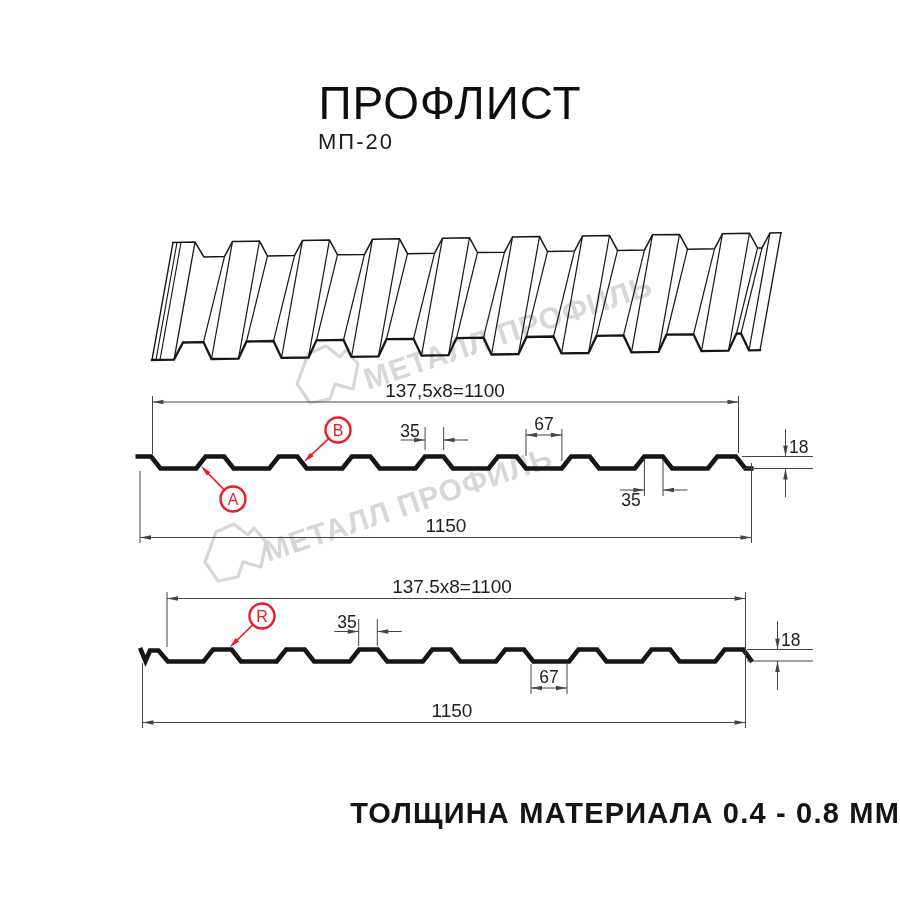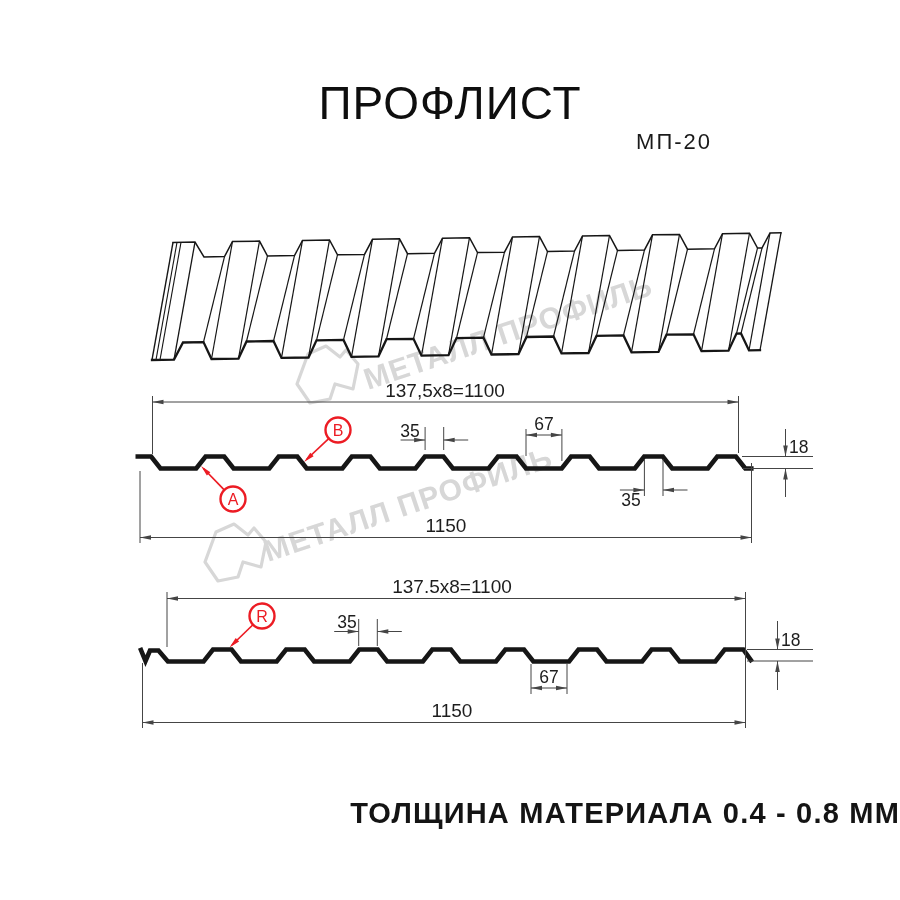--- a/index.html
+++ b/index.html
@@ -1,20 +1,20 @@
 <!DOCTYPE html>
 <html style="--red: #ec1c24; --wm: #d7d7d7;"><head>
 <meta charset="utf-8">
 <style>
   html,body{margin:0;padding:0;background:#fff;}
   .page{position:relative;width:900px;height:900px;background:#fff;overflow:hidden;
         font-family:"Liberation Sans",sans-serif;}
   .title{position:absolute;top:76px;left:0;width:900px;text-align:center;
          font-size:46px;font-weight:normal;letter-spacing:1px;color:#0e0e0e;}
-  .subtitle{position:absolute;top:129px;left:0;width:712px;text-align:right;
+  .subtitle{position:absolute;top:129px;left:0;width:712px;text-align:center;
          font-size:22px;font-weight:normal;letter-spacing:2px;color:#1a1a1a;}
   .footer{position:absolute;top:797px;left:0;width:900px;text-align:right;
          font-size:29px;font-weight:bold;letter-spacing:1.2px;color:#141414;}
   svg{position:absolute;left:0;top:0;}
   .dim-text{font-family:"Liberation Sans",sans-serif;font-size:17.5px;fill:#1d1d1d;}
   .dim-text-lg{font-family:"Liberation Sans",sans-serif;font-size:19px;fill:#1d1d1d;}
   .red-letter{font-family:"Liberation Sans",sans-serif;font-size:16px;fill:var(--red,#ec1c24);}
   .red-stroke{stroke:var(--red,#ec1c24);fill:none;stroke-width:2.4;}
   .red-line{stroke:var(--red,#ec1c24);stroke-width:1.7;}
   .red-fill{fill:var(--red,#ec1c24);}

